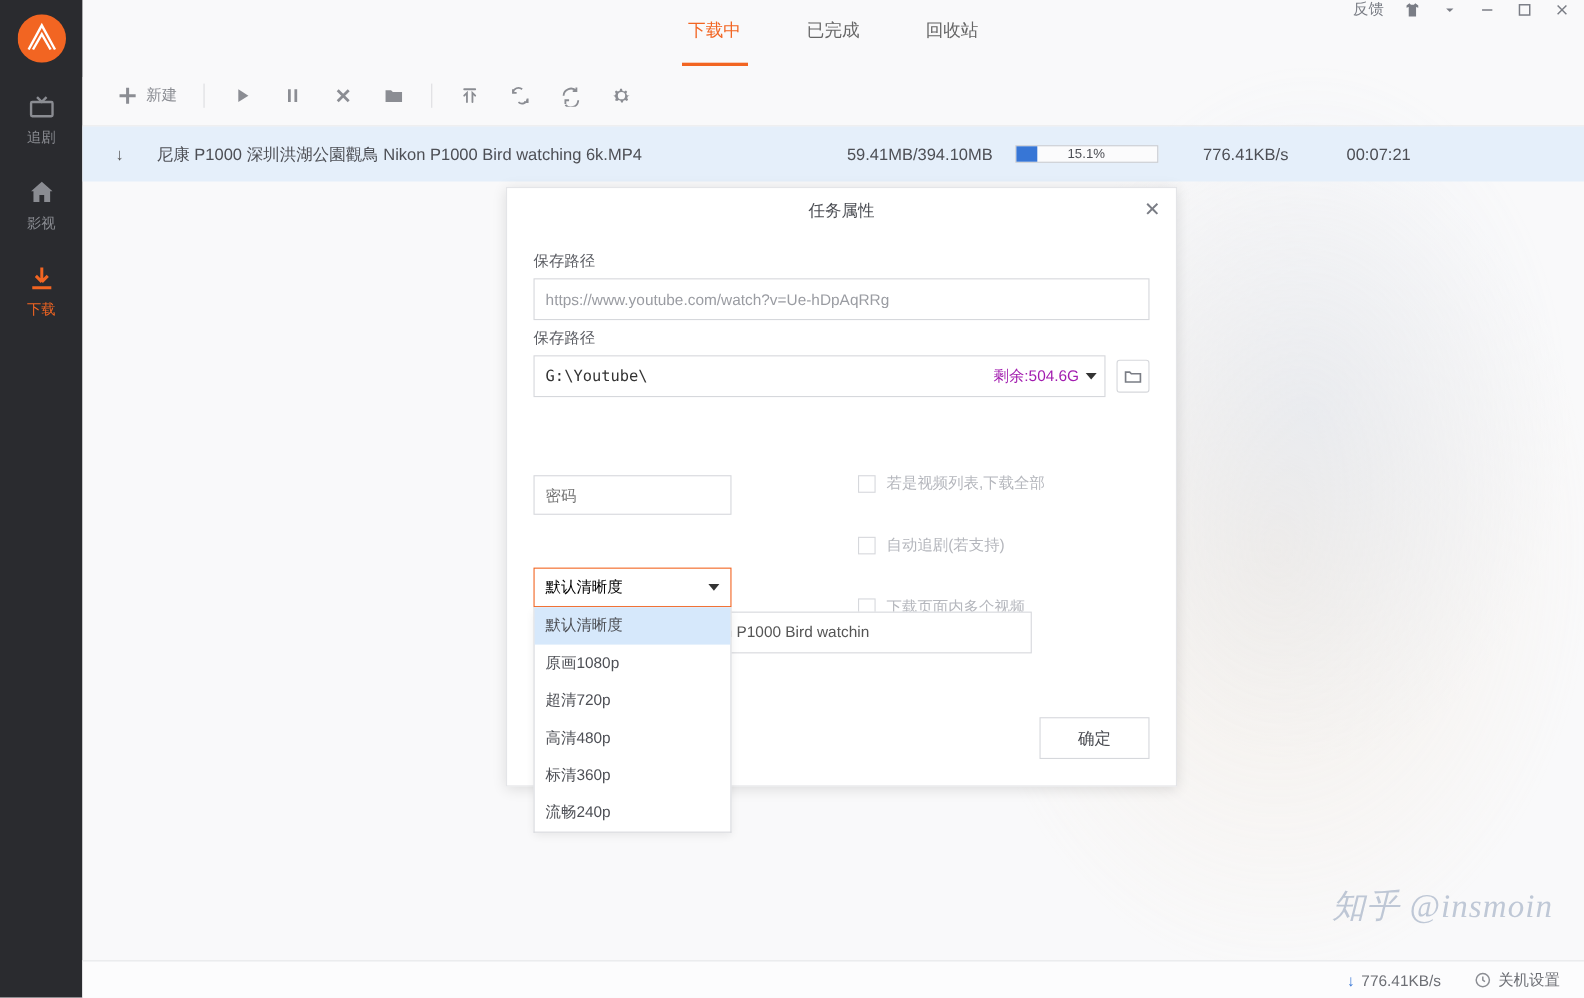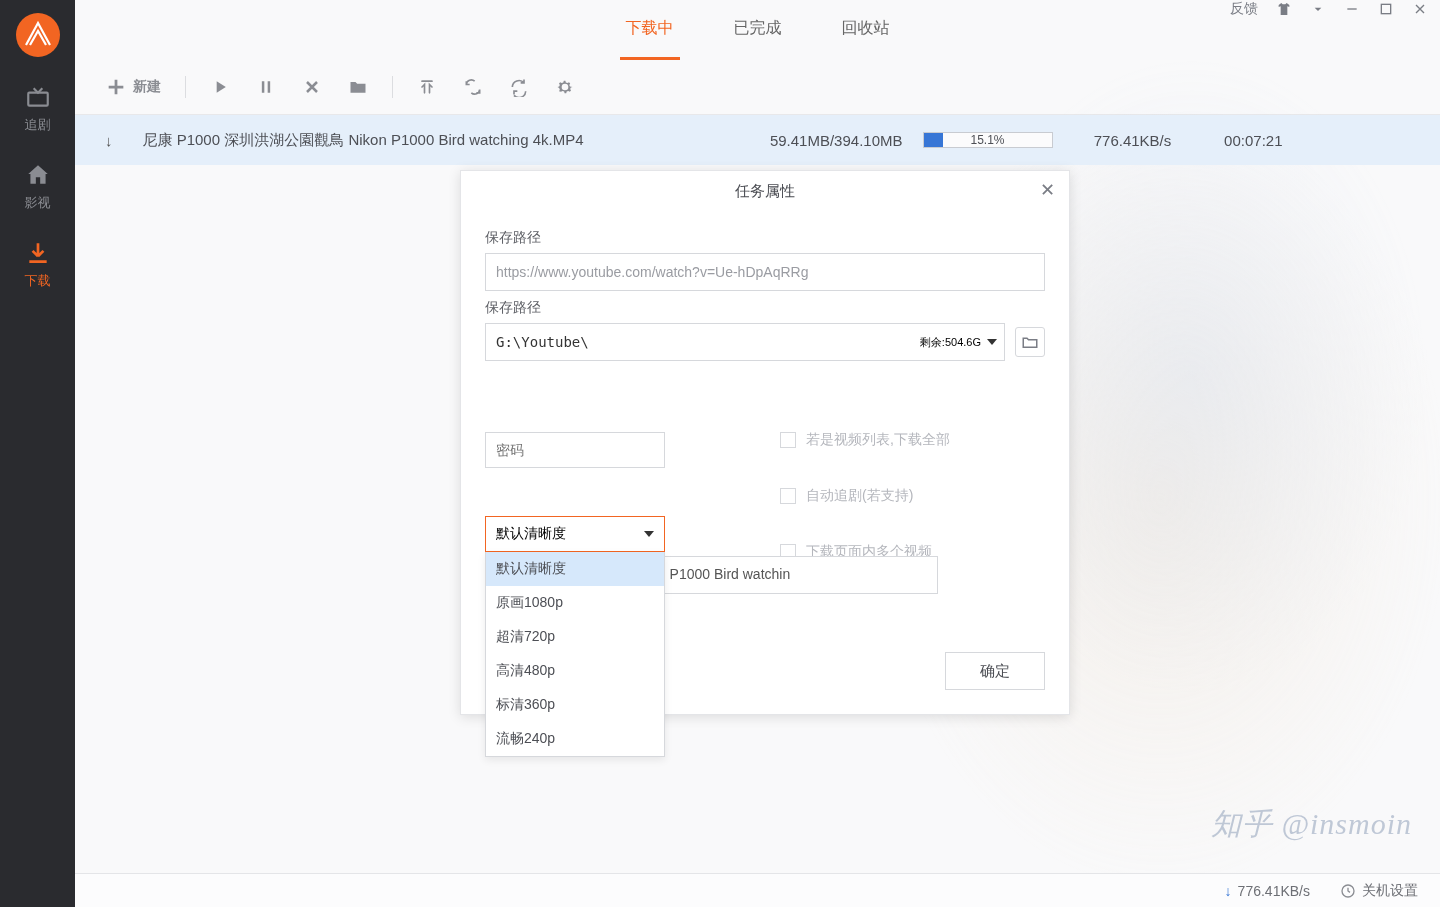--- a/index.html
+++ b/index.html
@@ -19,21 +19,21 @@
 .titlebar { height: 60px; display: flex; align-items: center; position: relative; }
 .tabs { position: absolute; left: 50%; transform: translateX(-50%); display: flex; gap: 48px; }
 .tab { color: #666; font-size: 16px; padding: 18px 6px; cursor: pointer; border-bottom: 3px solid transparent; }
 .tab.active { color: #f26522; border-bottom-color: #f26522; }
 .win-controls { position: absolute; right: 12px; top: 0; display: flex; align-items: center; gap: 18px; color: #7a7d85; }
 .win-controls > * { cursor: pointer; font-size: 14px; }
 .win-controls .wc-feedback { font-size: 14px; }
 .win-controls svg { width: 16px; height: 16px; }
 
 .toolbar { height: 55px; display: flex; align-items: center; padding: 0 20px; gap: 6px; border-bottom: 1px solid #e8e8ea; }
-.tb-btn { display: flex; align-items: center; gap: 6px; padding: 6px 10px; color: #8b8d93; cursor: pointer; border-radius: 3px; font-weight: bold; }
+.tb-btn { display: flex; align-items: center; gap: 6px; padding: 6px 10px; color: #8b8d93; cursor: pointer; border-radius: 3px; }
 .tb-btn-label { font-size: 14px; }
 .tb-sep { width: 1px; height: 22px; background: #dcdde0; margin: 0 8px; }
 .tb-btn svg { width: 20px; height: 20px; }
 .tb-plus svg { width: 22px; height: 22px; }
 
 .dl-row { height: 50px; display: flex; align-items: center; background: #e5effa; padding: 0 30px; font-size: 15px; color: #4d4f55; position: relative; }
 .dl-icon { margin-right: 30px; color: #555; }
 .dl-name { flex: 0 0 580px; }
 .dl-size { flex: 0 0 180px; text-align: right; }
 .dl-pbar-wrap { flex: 0 0 130px; margin: 0 20px; position: relative; }
@@ -45,21 +45,21 @@
 
 .dialog { position: absolute; left: 385px; top: 170px; width: 610px; height: 545px; background: #fff; box-shadow: 0 2px 12px rgba(0,0,0,0.12); border: 1px solid #e4e5e8; }
 .dlg-header { height: 40px; display: flex; align-items: center; justify-content: center; position: relative; font-size: 15px; color: #4a4c52; }
 .dlg-close { position: absolute; right: 14px; top: 8px; cursor: pointer; color: #7a7d85; font-size: 18px; }
 .dlg-body { padding: 10px 24px; }
 .dlg-label { font-size: 14px; color: #5c5e64; margin-bottom: 6px; margin-top: 8px; }
 .dlg-input { width: 100%; height: 38px; border: 1px solid #d6d8dc; padding: 0 10px; font-size: 14px; color: #888; background: #fff; }
 .dlg-input:disabled, .dlg-input[readonly] { color: #9a9ca2; }
 .path-row { display: flex; gap: 10px; align-items: center; }
 .path-input-wrap { flex: 1; position: relative; }
-.path-remain { position: absolute; right: 8px; top: 0; bottom: 0; display: flex; align-items: center; gap: 6px; font-size: 11px; color: #000000; font-family: monospace; }
+.path-remain { position: absolute; right: 8px; top: 0; bottom: 0; display: flex; align-items: center; gap: 6px; font-size: 14px; color: #a21caf; font-family: monospace; }
 .folder-btn { width: 30px; height: 30px; border: 1px solid #d6d8dc; display: flex; align-items: center; justify-content: center; cursor: pointer; border-radius: 3px; }
 
 .dlg-row2 { display: flex; align-items: center; margin-top: 70px; gap: 115px; }
 .pwd-input { width: 180px; height: 36px; border: 1px solid #d6d8dc; padding: 0 10px; font-size: 14px; }
 .chk-row { display: flex; align-items: center; gap: 10px; color: #b5b7bd; font-size: 14px; margin-bottom: 20px; }
 .chk { width: 16px; height: 16px; border: 1px solid #d6d8dc; }
 .chk-col { display: flex; flex-direction: column; gap: 0; }
 
 .quality-select { width: 180px; height: 36px; border: 1px solid #f26522; padding: 0 10px; font-size: 14px; display: flex; align-items: center; justify-content: space-between; cursor: pointer; background: #fff; position: relative; }
 .quality-drop { position: absolute; left: -1px; top: 35px; width: 180px; background: #fff; border: 1px solid #d6d8dc; z-index: 10; border-top: none; box-shadow: 0 3px 8px rgba(0,0,0,0.08); }
@@ -183,21 +183,21 @@
       </div>
     <div class="tb-btn">
         <svg viewBox="0 0 24 24" fill="currentColor">
           <path d="M12 8a4 4 0 100 8 4 4 0 000-8zm9 4l-2 .5-.8 2 1 1.8-1.4 1.4-1.8-1-2 .8-.5 2h-2l-.5-2-2-.8-1.8 1L4.8 17l1-1.8-.8-2L3 12l2-.5.8-2-1-1.8L6.2 6.3l1.8 1 2-.8.5-2h2l.5 2 2 .8 1.8-1 1.4 1.4-1 1.8.8 2z"></path>
         </svg>
       </div>
   </div>
 
   <div class="dl-row">
     <span class="dl-icon">↓</span>
-    <span class="dl-name">尼康 P1000 深圳洪湖公園觀鳥 Nikon P1000 Bird watching 4k.MP4</span>
+    <span class="dl-name">尼康 P1000 深圳洪湖公園觀鳥 Nikon P1000 Bird watching 6k.MP4</span>
     <span class="dl-size">59.41MB/394.10MB</span>
     <div class="dl-pbar-wrap">
       <div class="dl-pbar">
         <div class="dl-pbar-fill" style="width:15.1%"></div>
         <div class="dl-pbar-text">15.1%</div>
       </div>
     </div>
     <span class="dl-speed">776.41KB/s</span>
     <span class="dl-eta">00:07:21</span>
   </div>

